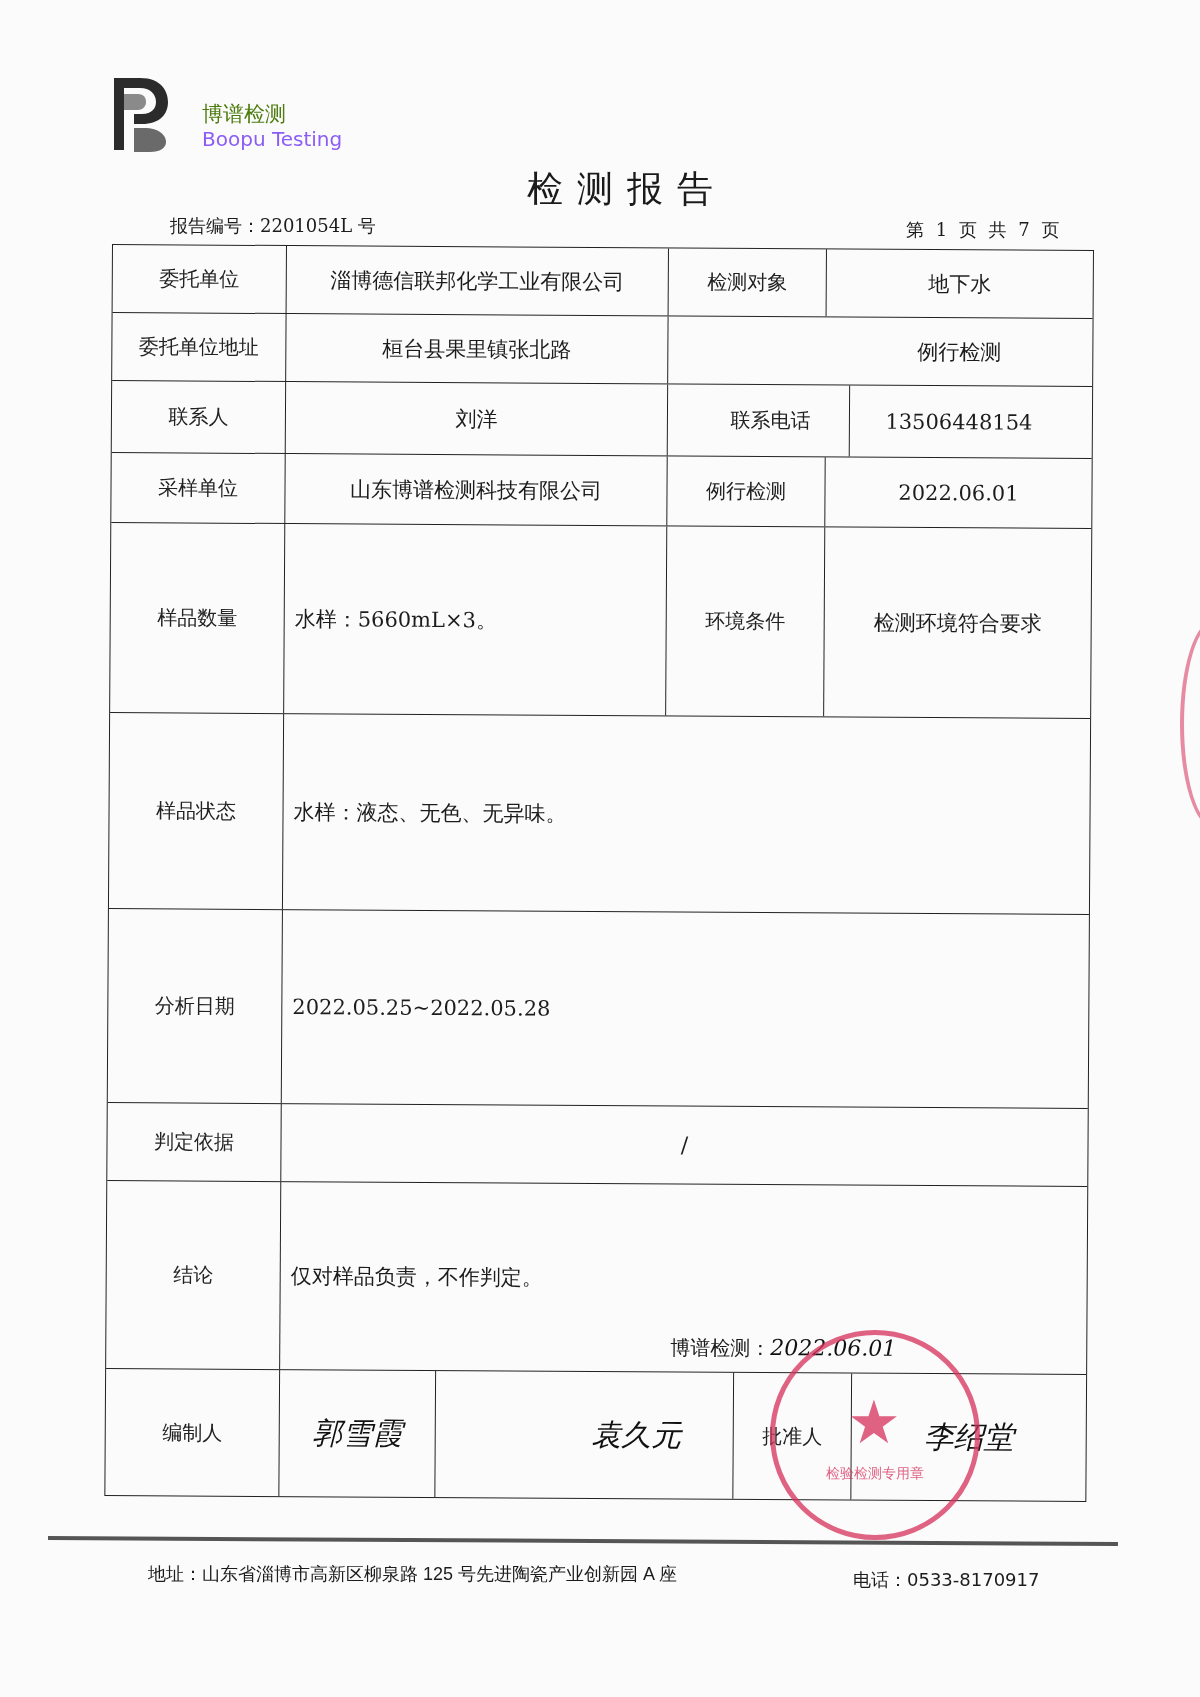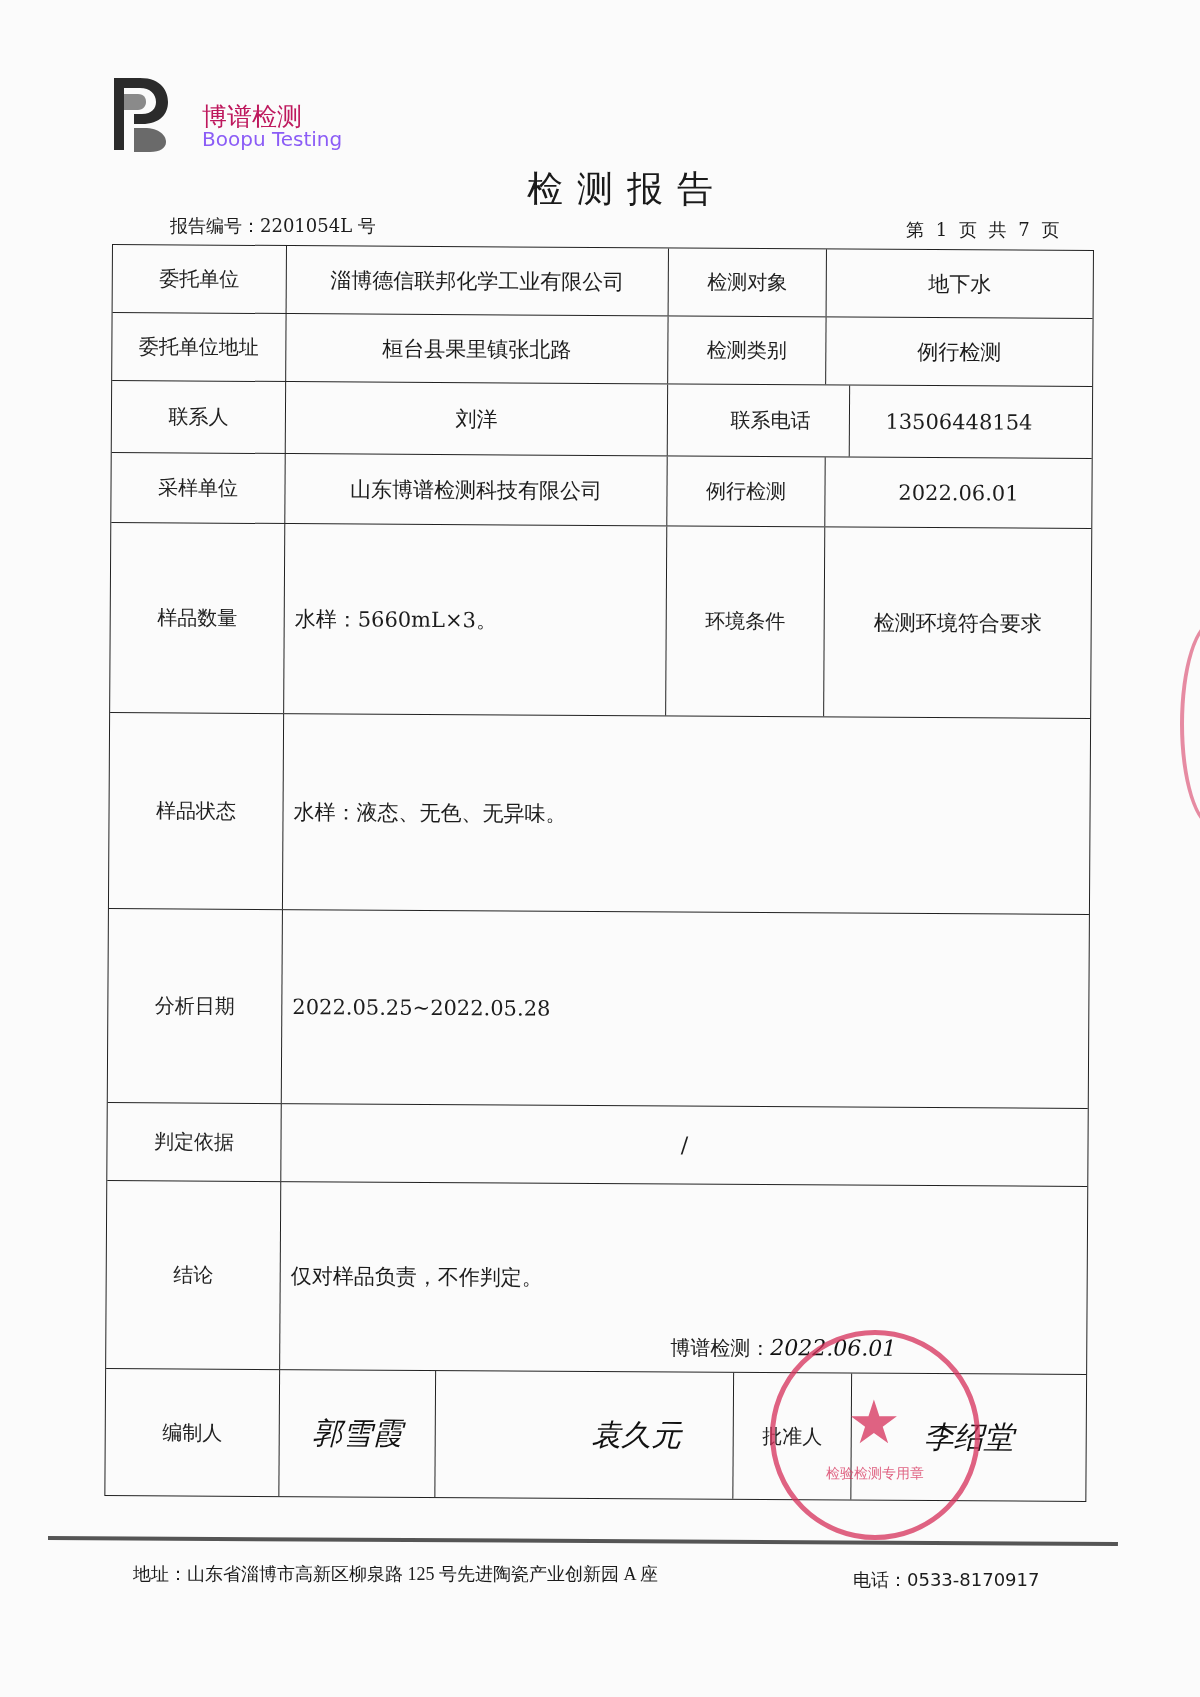--- a/index.html
+++ b/index.html
@@ -6,21 +6,21 @@
   body {
     width:1200px; height:1697px; position:relative; overflow:hidden;
     background:#fbfbfb;
     font-family:"DejaVu Serif", "Liberation Serif", serif;
     color:#1c1c1c;
   }
   .abs { position:absolute; }
 
   
   .logo { left:110px; top:74px; width:62px; height:80px; }
-  .logo-cn { left:202px; top:100px; font-family:Liberation Mono, monospace; font-size:25px; color:#be185d; }
+  .logo-cn { left:202px; top:100px; font-family:Liberation Mono, monospace; font-size:21px; color:#4d7c0f; }
   .logo-en { left:202px; top:127px; font-family:"DejaVu Sans", sans-serif; font-size:20px; color:#8b5cf6; }
 
   .title { left:0; width:1200px; top:165px; text-align:center; font-size:36px; letter-spacing:14px; color:#1a1a1a;margin-left:27px; }
   .report-no { left:170px; top:214px; font-size:18px; }
   .page-no { left:906px; top:218px; font-size:18px; letter-spacing:3px; }
 
   
   .tbl { left:112px; top:244px; width:982px; height:1252px; border:1.5px solid #222; box-sizing:border-box; transform:rotate(0.35deg); transform-origin:0 0; }
   .row { position:absolute; left:0; width:100%; border-bottom:1.5px solid #222; box-sizing:border-box; }
   .row:last-child { border-bottom:none; }
@@ -30,21 +30,21 @@
   .cell.br { border-right:1.5px solid #222; }
   .lbl { font-family:"DejaVu Sans", sans-serif; font-size:20px; color:#222; }
   .val { font-size:21px; }
 
   .slash { font-size:22px; }
   .sign-date { position:absolute; right:190px; bottom:10px; font-size:20px; font-family:"DejaVu Sans", sans-serif; }
   .hand { font-family:"DejaVu Serif", serif; font-style:italic; font-size:30px; color:#111; }
 
   
   .footer-line { left:48px; top:1536px; width:1070px; height:4px; background:#555; transform:rotate(0.32deg); transform-origin:0 0; }
-  .footer-addr { left:133px; top:1562px; font-family:Liberation Serif, serif; font-size:18px; }
+  .footer-addr { left:148px; top:1562px; font-family:Liberation Sans, sans-serif; font-size:18px; }
   .footer-tel { left:853px; top:1568px; font-family:"DejaVu Sans", sans-serif; font-size:18px; }
 
   
   .stamp { left:770px; top:1330px; width:210px; height:210px; border-radius:50%; border:5px solid #d6305a; box-sizing:border-box; opacity:0.75; }
   .stamp-text { position:absolute; left:0; right:0; top:130px; text-align:center; color:#d6305a; font-size:14px; font-family:"DejaVu Sans", sans-serif; }
   .stamp-star { position:absolute; left:72px; top:52px; font-size:60px; color:#d6305a; }
   .side-stamp { left:1180px; top:620px; width:60px; height:200px; border:4px solid #d6305a; border-radius:50%; opacity:0.55; }
 </style>
 </head>
 <body>
@@ -68,21 +68,20 @@
   <div class="row" style="top:0;height:68px;">
     <div class="cell c br lbl" style="left:0;width:174px;">委托单位</div>
     <div class="cell c br val" style="left:174px;width:382px;">淄博德信联邦化学工业有限公司</div>
     <div class="cell c br lbl" style="left:556px;width:158px;">检测对象</div>
     <div class="cell c val" style="left:714px;width:266px;">地下水</div>
   </div>
 
   <div class="row" style="top:68px;height:68px;">
     <div class="cell c br lbl" style="left:0;width:174px;">委托单位地址</div>
     <div class="cell c br val" style="left:174px;width:382px;">桓台县果里镇张北路</div>
-    <div class="cell c br lbl" style="left:556px;width:158px;">检测类别</div>
     <div class="cell c val" style="left:714px;width:266px;">例行检测</div>
   </div>
 
   <div class="row" style="top:136px;height:72px;">
     <div class="cell c br lbl" style="left:0;width:174px;">联系人</div>
     <div class="cell c br val" style="left:174px;width:382px;">刘洋</div>
     <div class="cell c br lbl" style="left:580px;width:158px;">联系电话</div>
     <div class="cell c val" style="left:714px;width:266px;">13506448154</div>
   </div>
 

